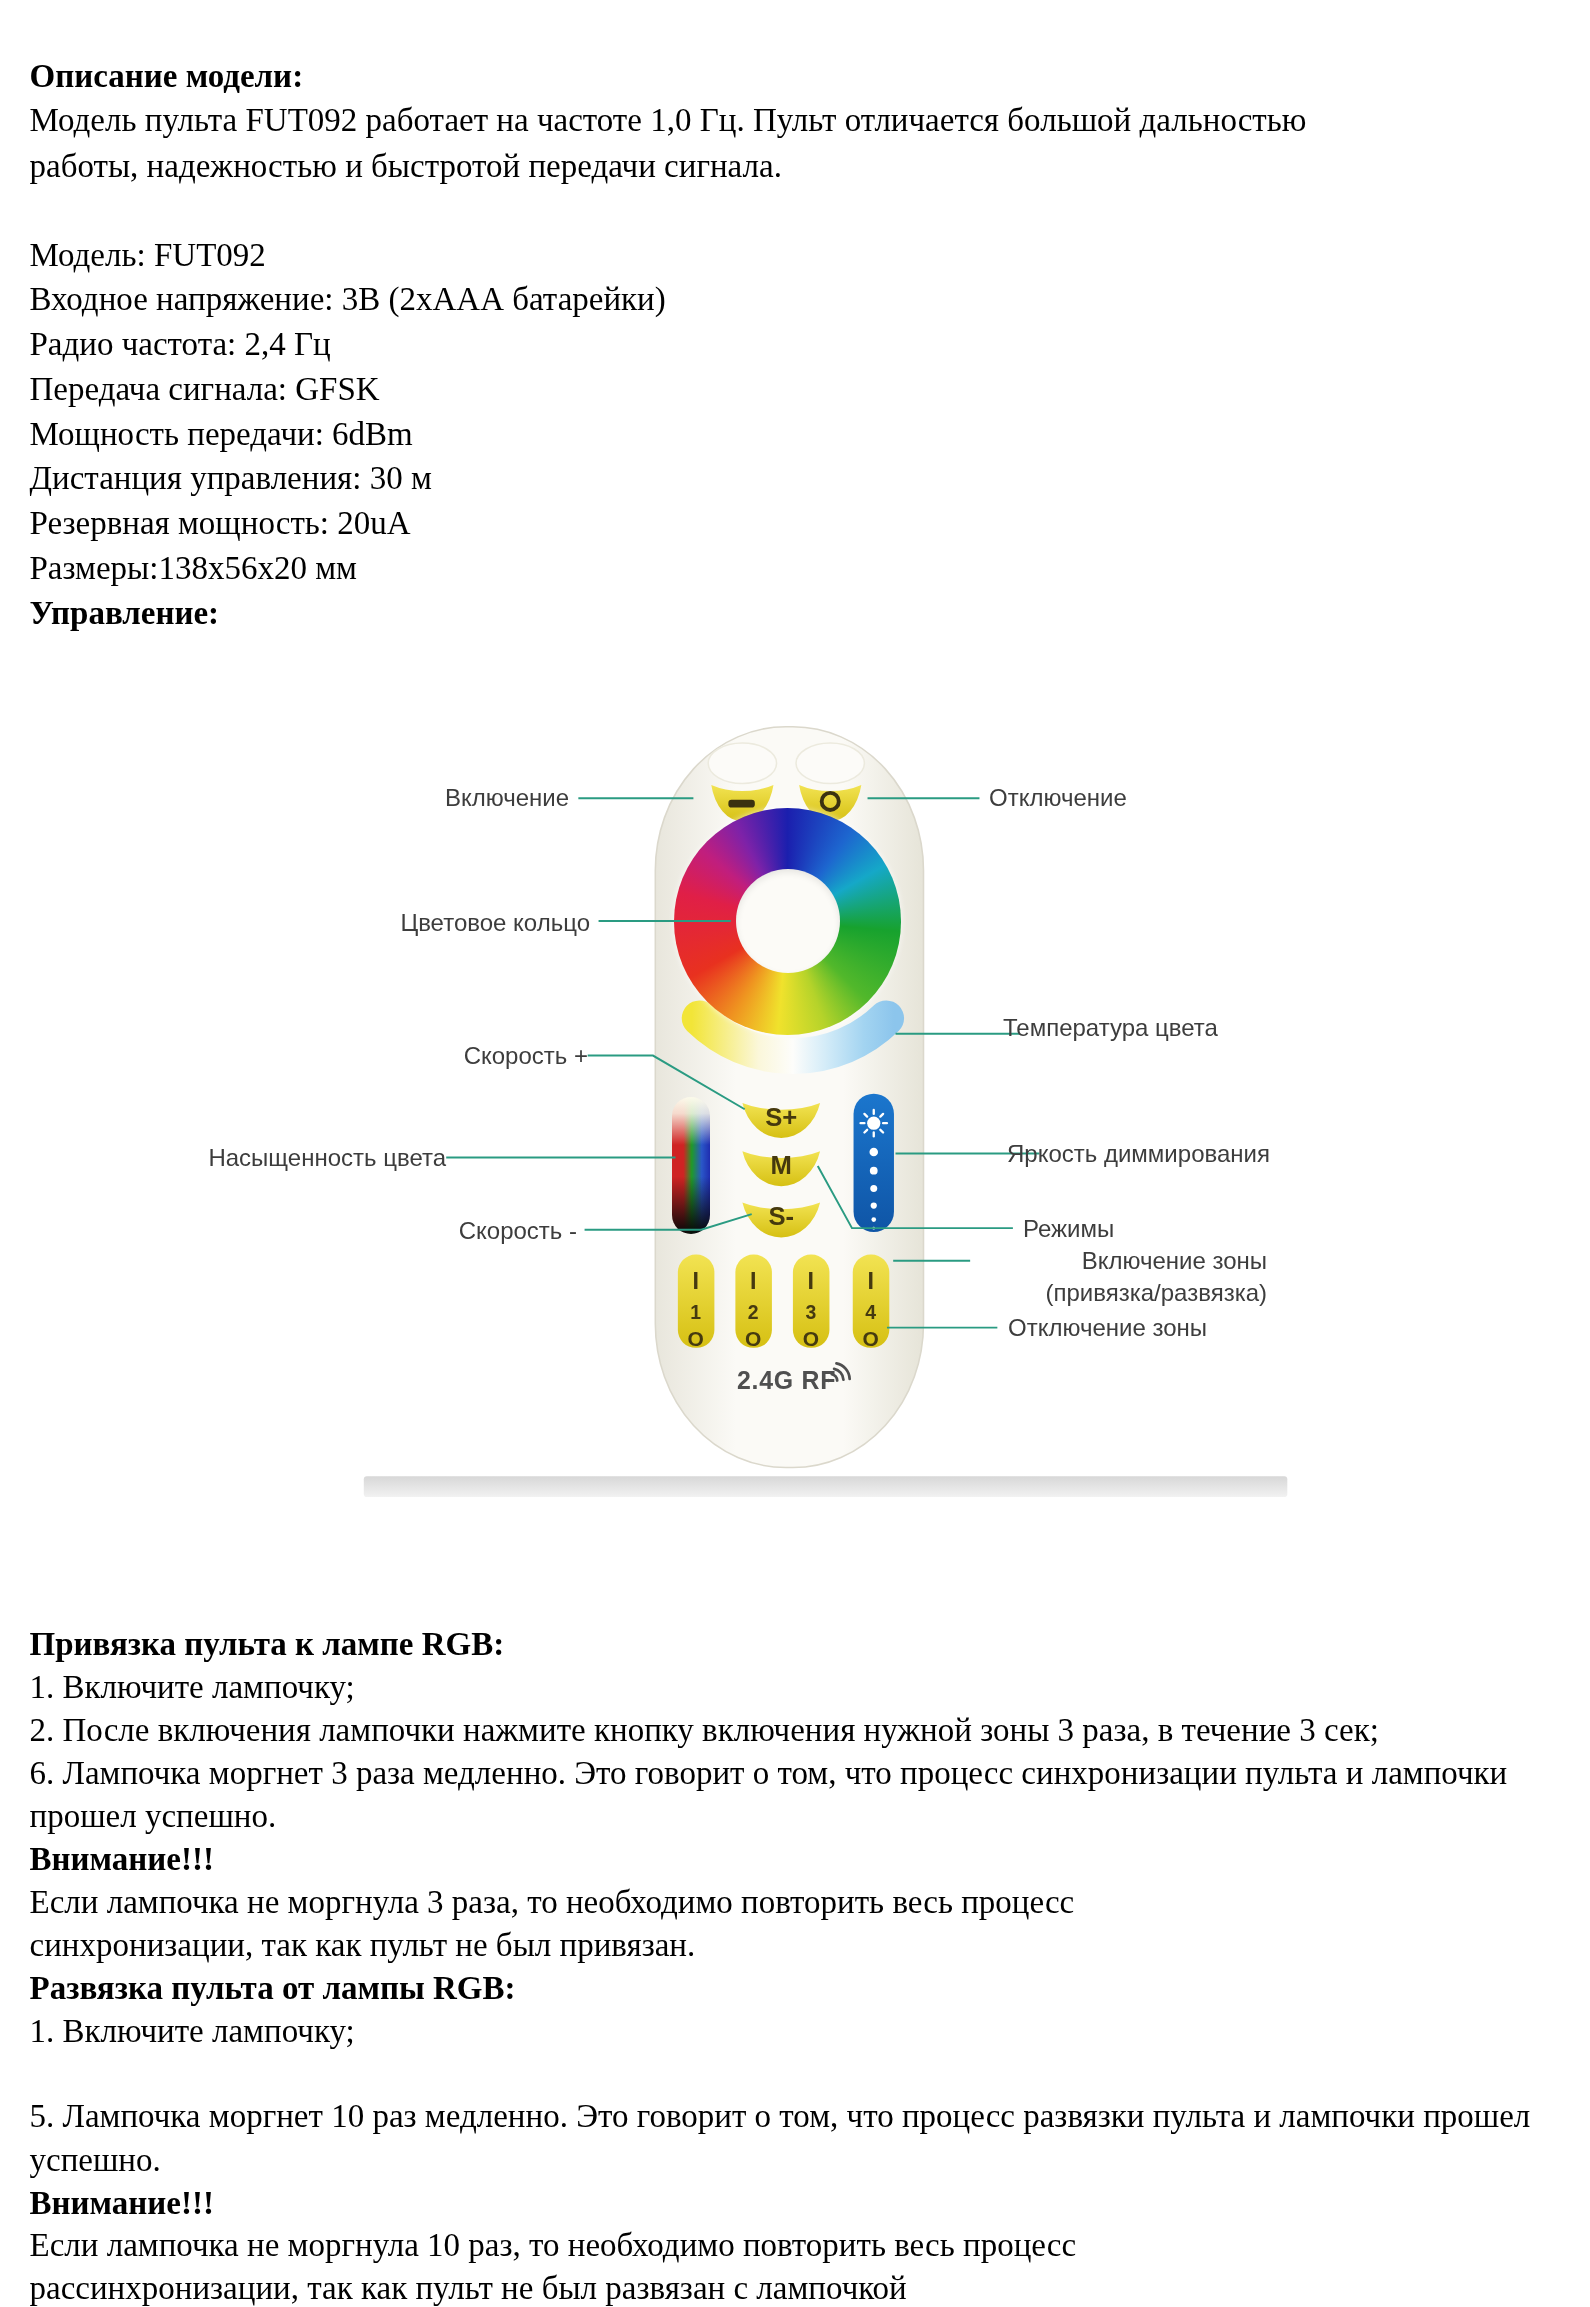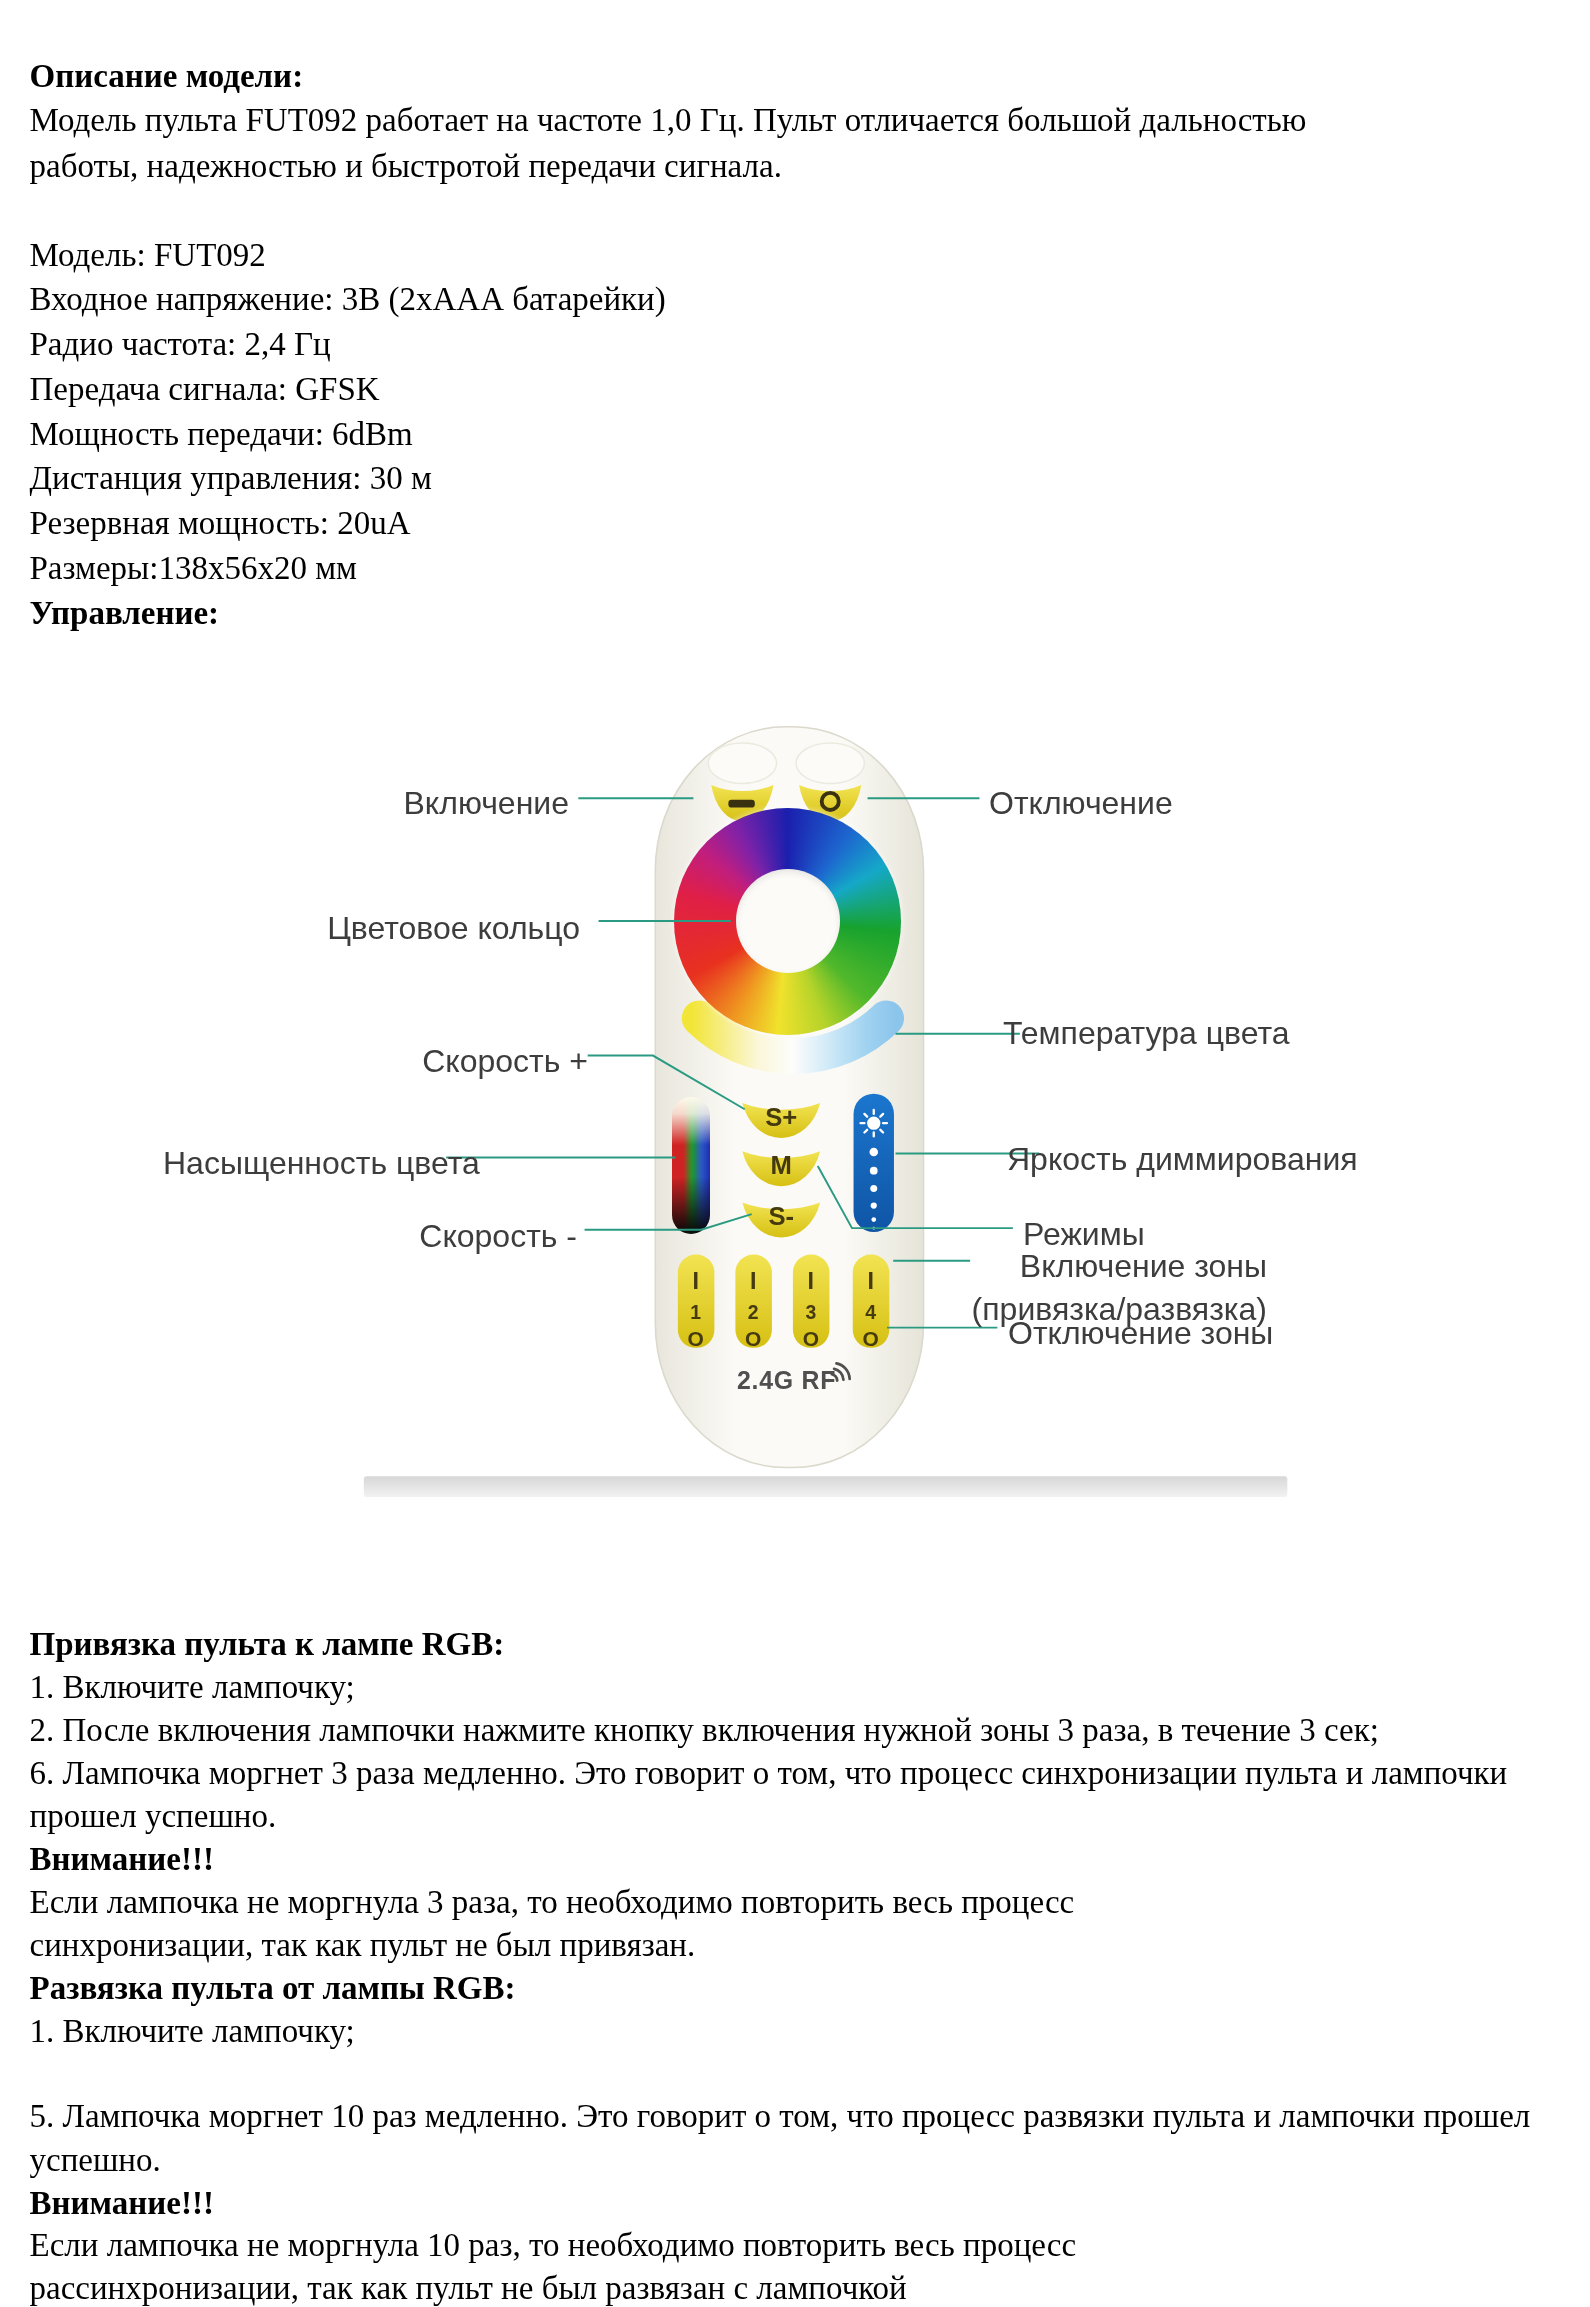--- a/index.html
+++ b/index.html
@@ -12,21 +12,21 @@
     background:conic-gradient(from 0deg,#1b1fae,#1d66cf 35deg,#15a8c8 60deg,#17a22e 95deg,
       #52b82b 135deg,#b5d32a 160deg,#f0e22c 185deg,#ef9420 210deg,#e8311f 240deg,
       #e01f47 285deg,#c01e7e 310deg,#7e22a8 332deg,#1b1fae 360deg);
     box-shadow:0 0 6.2px rgba(255,255,255,.7);}
   .hole{position:absolute;left:736px;top:869px;width:104px;height:104px;border-radius:50%;
     background:#fcfbf7;box-shadow:inset 0 3.1px 7.8px rgba(0,0,0,.09);}
   .sat{position:absolute;left:672px;top:1097px;width:38px;height:137px;border-radius:19.4px;
     background:linear-gradient(to bottom,rgba(252,250,235,1) 0%,rgba(252,250,235,.85) 12%,
       rgba(255,255,255,0) 35%,rgba(0,0,0,0) 58%,rgba(8,8,8,.94) 97%),
       linear-gradient(to right,#cf2323 0%,#cf2323 30%,#1f9a28 52%,#2a57c8 78%,#1f2db0 100%);}
-  .lab{position:absolute;font-family:"Liberation Sans",sans-serif;font-size:32px;line-height:1.35;
+  .lab{position:absolute;font-family:"Liberation Sans",sans-serif;font-size:24px;line-height:1.35;
     color:#3d3d3d;white-space:nowrap;}
   .lab.r{text-align:right;}
   .lab.c{text-align:right;}
 </style>
 </head>
 <body>
 
 <div class="page">
 
   <div class="tl b" style="top:59px">Описание модели:</div>
@@ -178,21 +178,21 @@
       <polyline points="752,1582 902,1582 967,1562"></polyline>
       <polyline points="1052,1500 1096,1580 1303,1580"></polyline>
       <polyline points="1152,1484 1337,1484"></polyline>
       <polyline points="1149,1622 1248,1622"></polyline>
       <polyline points="1141,1708 1283,1708"></polyline>
     </g>
   </svg>
 
   <div class="lab r" style="left:373px;top:782px;width:196px">Включение</div>
   <div class="lab" style="left:989px;top:782px">Отключение</div>
-  <div class="lab r" style="left:317px;top:907px;width:263px">Цветовое кольцо</div>
+  <div class="lab r" style="left:327px;top:907px;width:263px">Цветовое кольцо</div>
   <div class="lab" style="left:1003px;top:1012px">Температура цвета</div>
   <div class="lab r" style="left:389px;top:1040px;width:199px">Скорость +</div>
   <div class="lab r" style="left:163px;top:1142px;width:283px">Насыщенность цвета</div>
   <div class="lab r" style="left:389px;top:1215px;width:188px">Скорость -</div>
   <div class="lab" style="left:1023px;top:1213px">Режимы</div>
   <div class="lab" style="left:1007px;top:1138px">Яркость диммирования</div>
   <div class="lab c" style="left:956px;top:1245px;width:311px">
     <div>Включение зоны</div>
     <div>(привязка/развязка)</div>
   </div>

